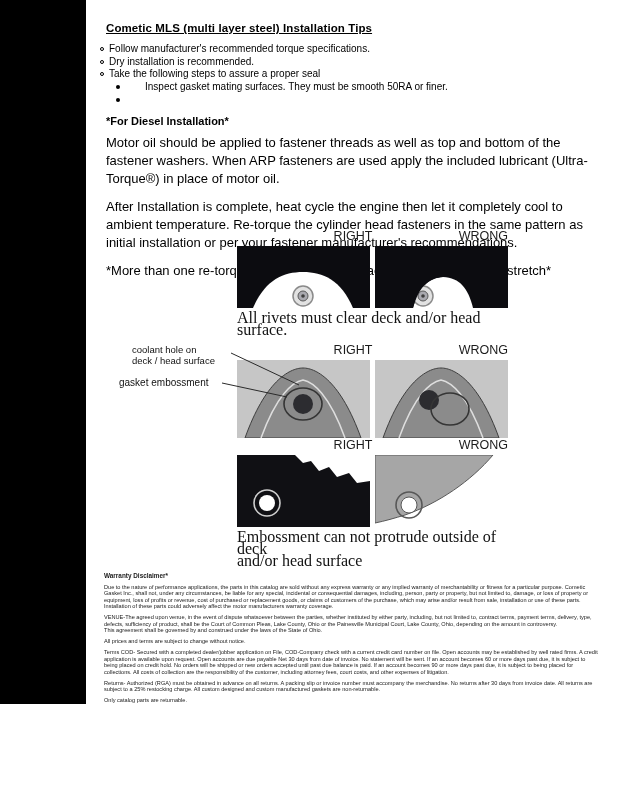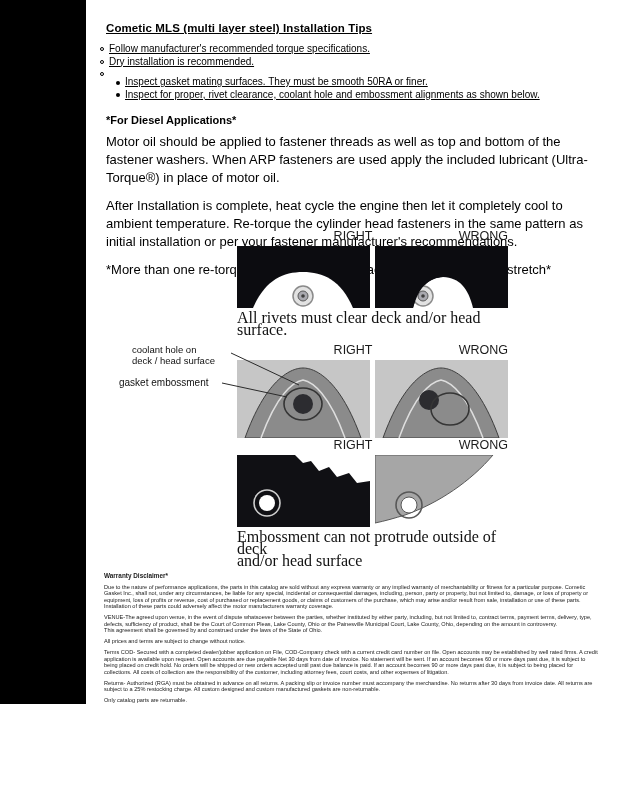--- a/index.html
+++ b/index.html
@@ -6,23 +6,23 @@
   html,body { background:#ffffff; }
   .page {
     position:relative; width:618px; height:704px; background:#ffffff;
     font-family:"Liberation Sans", sans-serif; color:#000; overflow:hidden;
   }
   .band { position:absolute; left:0; top:0; width:86px; height:800px; background:#000000; }
   .content { position:absolute; left:86px; top:0; width:532px; padding:22px 16px 0 14px; }
 
   .title { font-size:11.5px; font-weight:bold; text-decoration:underline; margin:0 0 9px 6px; letter-spacing:0.1px; }
 
-  .bullet { display:flex; align-items:flex-start; font-size:10px; line-height:12.5px;text-decoration:underline; }
+  .bullet { display:flex; align-items:flex-start; font-size:10px; line-height:12.5px; }
   .b-marker { flex:0 0 auto; width:4px; height:4px; border:1px solid #000; border-radius:50%; margin:4px 5px 0 0; }
-  .bullet.sub { margin-left:16px; }
+  .bullet.sub { margin-left:16px;gap:20px; }
   .bullet.sub .b-marker { background:#000; border:none; width:4px; height:4px; margin-top:4.5px; }
 
   .diesel-heading { font-size:11px; font-weight:bold; margin:13px 0 7px 6px; }
   .para { font-size:13px; line-height:18px; margin:0 4px 10px 6px; max-width:482px; }
 
   .diagrams { position:absolute; left:237px; top:229px; width:271px; }
   .dg-labels { display:flex; margin-bottom:2px; }
   .dg-label { flex:1; text-align:right; font-size:12.5px; line-height:15px; color:#1b1b1b; }
   .dg-row { display:flex; gap:5px; }
   .dg-caption { font-size:16px; line-height:12px; margin:4px 0 7px 0; color:#111; white-space:pre-line;font-family:Liberation Serif, serif; }
@@ -52,32 +52,32 @@
       <div class="bullet">
         <span class="b-marker"></span>
         <span>Follow manufacturer's recommended torque specifications.</span>
       </div>
       <div class="bullet">
         <span class="b-marker"></span>
         <span>Dry installation is recommended.</span>
       </div>
       <div class="bullet">
         <span class="b-marker"></span>
+        <span>Take the following steps to assure a proper seal</span>
       </div>
       <div class="bullet sub">
         <span class="b-marker"></span>
         <span>Inspect gasket mating surfaces.  They must be smooth 50RA or finer.</span>
       </div>
       <div class="bullet sub">
         <span class="b-marker"></span>
-        <span>Inspect for proper, rivet clearance, coolant hole and embossment alignments as shown below.</span>
       </div>
     </div>
 
-    <h2 class="diesel-heading">*For Diesel Applications*</h2>
+    <h2 class="diesel-heading">*For Diesel Installation*</h2>
     <p class="para">Motor oil should be applied to fastener threads as well as top and bottom of the fastener washers. When ARP fasteners are used apply the included lubricant (Ultra-Torque®) in place of motor oil.</p>
     <p class="para">After Installation is complete, heat cycle the engine then let it completely cool to ambient temperature. Re-torque the cylinder head fasteners in the same pattern as initial installation or per your fastener manufacturer's recommendations.</p>
     <p class="para">*More than one re-torque may be required to achieve proper fastener stretch*</p>
   </div>
 
   <div class="diagrams">
 
     <div class="dg-labels">
       <div class="dg-label">RIGHT</div>
       <div class="dg-label">WRONG</div>

